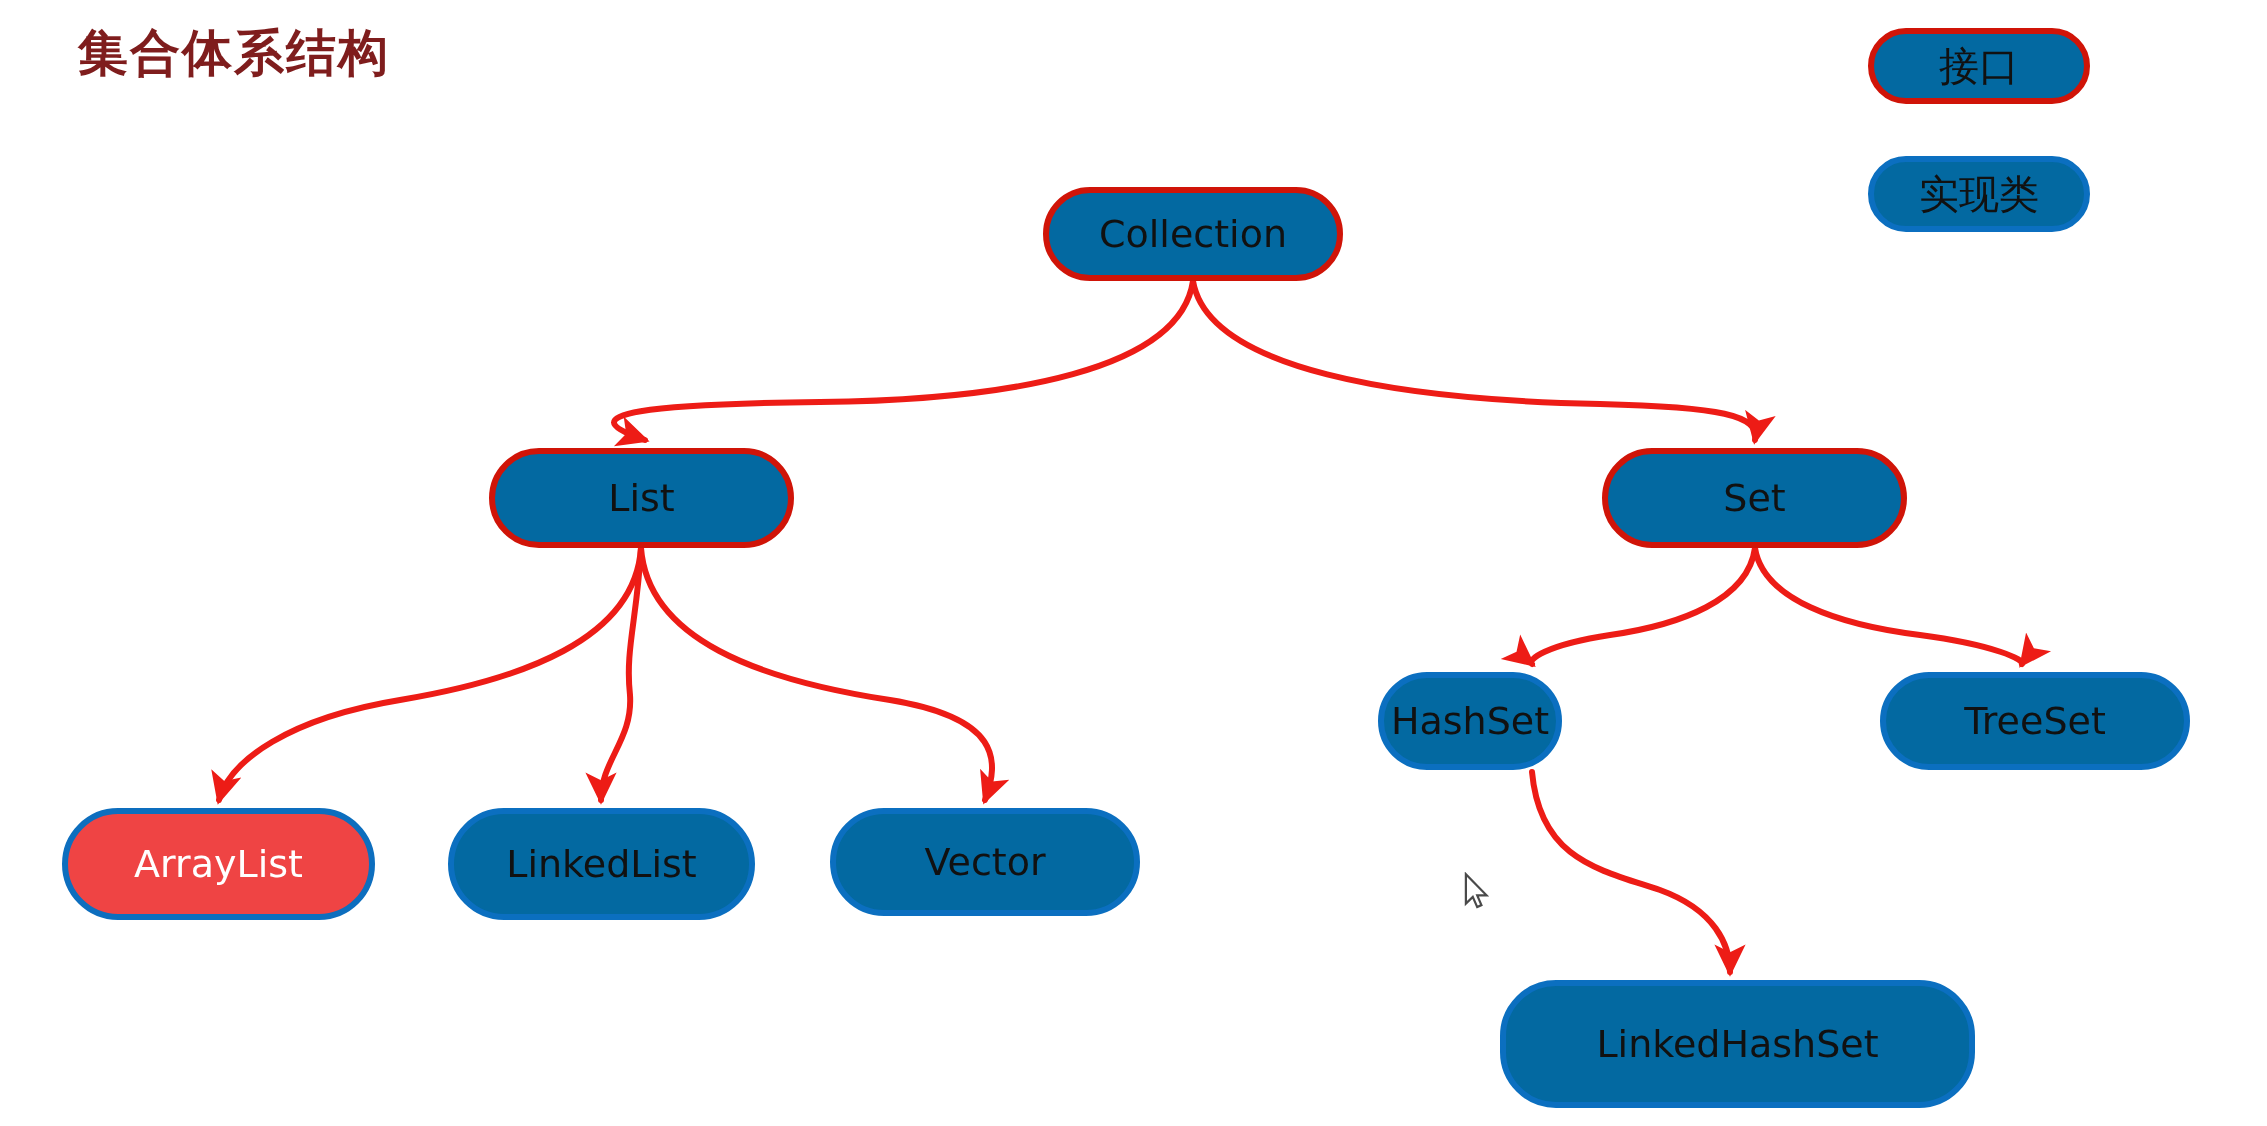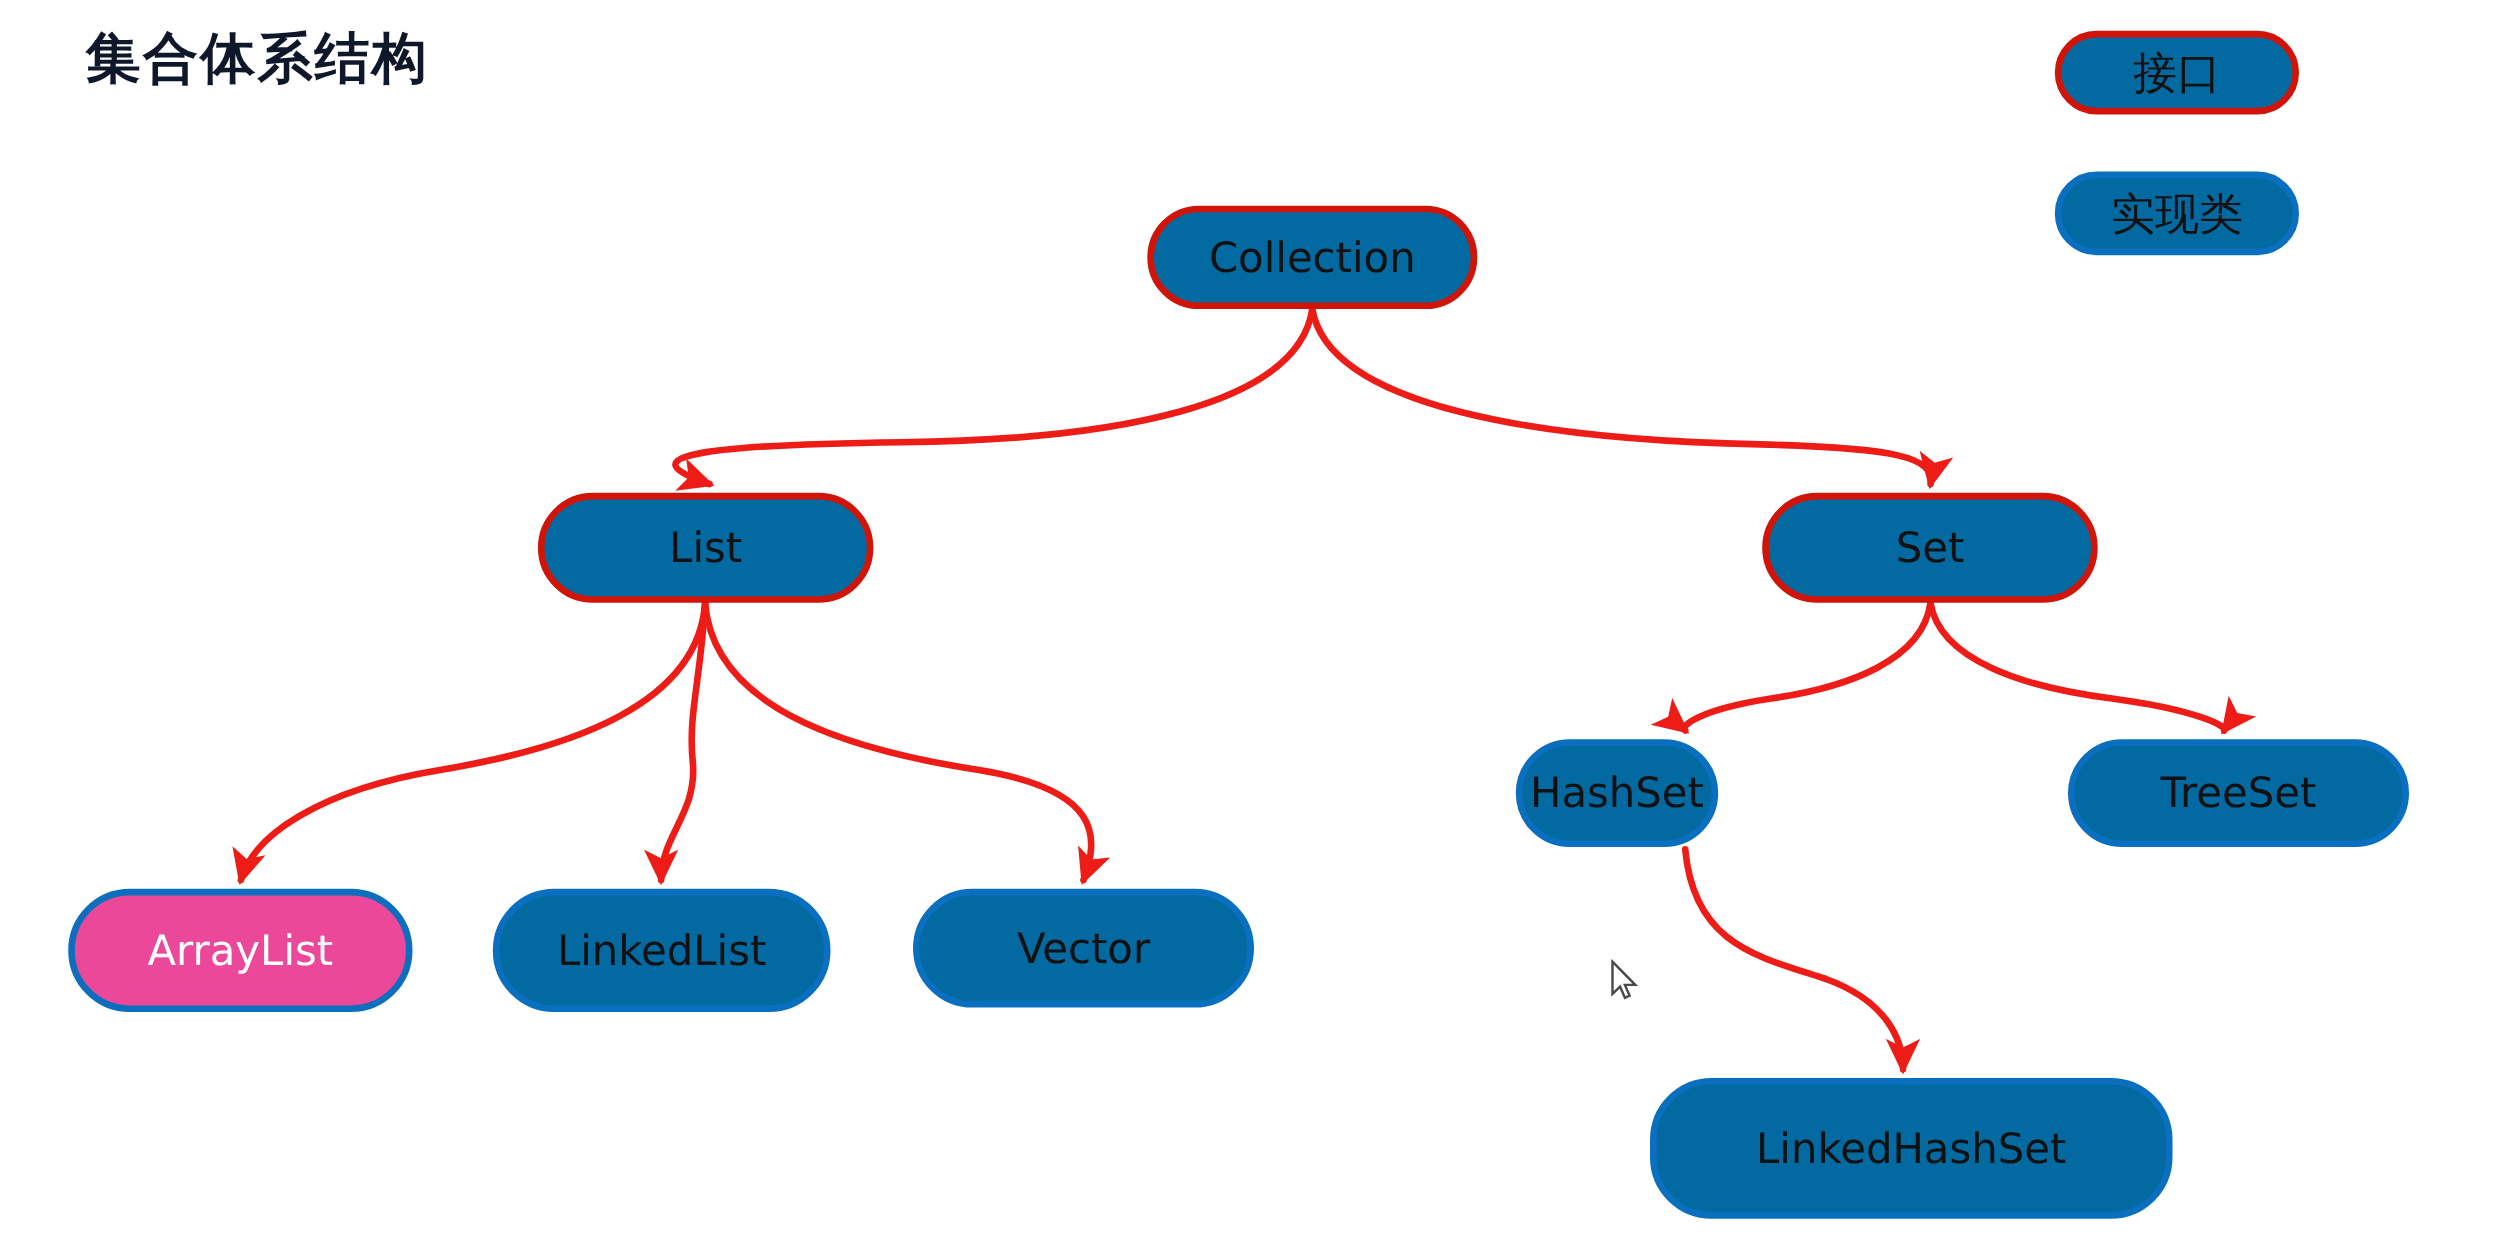--- a/index.html
+++ b/index.html
@@ -21,21 +21,21 @@
     width: 2267px;
     height: 1126px;
   }
   .diagram-title {
     position: absolute;
     left: 78px;
     top: 20px;
     font-family: "DejaVu Sans", "Liberation Sans", sans-serif;
     font-size: 50px;
     font-weight: bold;
-    color: #0f172a;
+    color: #7f1d1d;
     letter-spacing: 2px;
     white-space: nowrap;
   }
   .node {
     position: absolute;
     box-sizing: border-box;
     display: flex;
     align-items: center;
     justify-content: center;
     background: #0369a1;
@@ -44,21 +44,21 @@
     border-radius: 56px;
     font-size: 38px;
     color: #111111;
     white-space: nowrap;
     font-family: "DejaVu Sans", "Liberation Sans", sans-serif;
   }
   .node.iface { border-color: #D01408; }
   .node.impl  { border-color: #0B6FC0; }
   .node.impl-selected {
     border-color: #0D6EBE;
-    background: #ec4899;
+    background: #ef4444;
     color: #ffffff;
   }
   .node.legend-cn { font-size: 40px; border-radius: 44px; }
   .cursor {
     position: absolute;
     width: 28px;
     height: 40px;
     pointer-events: none;
   }
 </style>

